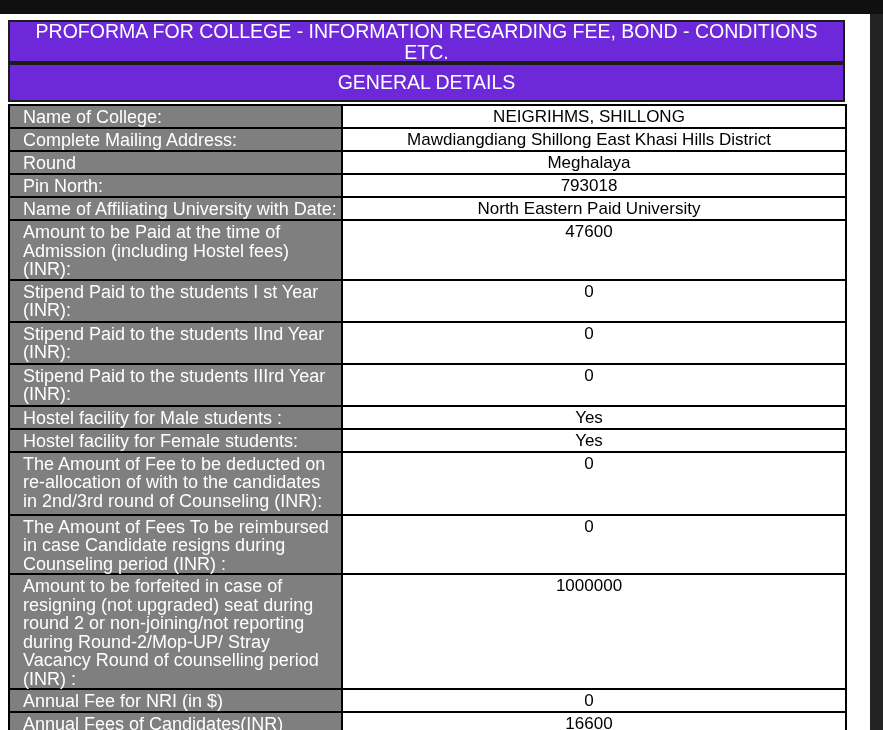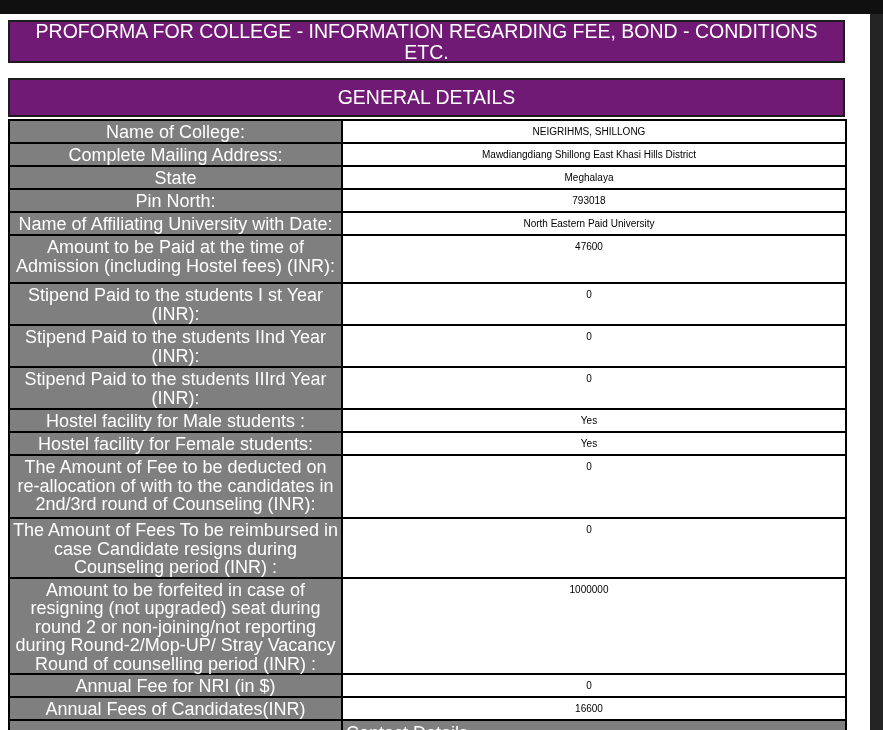--- a/index.html
+++ b/index.html
@@ -18,55 +18,53 @@
   .viewer-right-edge {
     position: absolute; left: 870px; top: 0;
     width: 13px; height: 730px;
     background: #232323; z-index: 2;
   }
   .doc {
     position: absolute; left: 8px; top: 20px;
     width: 837px;
   }
   .bar {
-    background: #701a75;
+    background: #6d28d9;
     border: 2px solid #1c1c1c;
     color: #ffffff;
     display: flex; align-items: center; justify-content: center;
     text-align: center;
   }
   .title-bar {
     height: 43px;
     font-size: 19.5px; line-height: 20.5px;
   }
   .title-bar span { max-width: 805px; display: inline-block; }
   .gd-bar {
-    margin-top: 15px;
     height: 39px;
     font-size: 19.5px; line-height: 19px;
   }
   table.gd-table {
     margin-top: 2px;
     width: 837px;
     border-collapse: collapse;
     table-layout: fixed;
   }
   table.gd-table td { border: 2px solid #000000; }
   .label-cell {
     background: #7f7f7f;
     color: #ffffff;
     font-size: 18px; line-height: 18.5px;
-    text-align: center;
     vertical-align: top;
-    padding: 2px 3px 0 3px;
+    padding: 2px 3px 0 13px;
   }
   .value-cell {
     background: #ffffff;
     color: #000000;
-    font-size: 10px; line-height: 17px;
+    font-size: 17px; line-height: 17px;
     text-align: center;
     vertical-align: top;
     padding: 2px 18px 0 8px;
   }
   tbody tr { height: 23px; }
   tbody tr:nth-child(6) { height: 48px; }
   tbody tr:nth-child(7),
   tbody tr:nth-child(8),
   tbody tr:nth-child(9) { height: 42px; }
   tbody tr:nth-child(12) { height: 63px; }
@@ -107,21 +105,21 @@
     <tbody>
         <tr>
           <td class="label-cell">Name of College:</td>
           <td class="value-cell">NEIGRIHMS, SHILLONG</td>
         </tr>
         <tr>
           <td class="label-cell">Complete Mailing Address:</td>
           <td class="value-cell">Mawdiangdiang Shillong East Khasi Hills District</td>
         </tr>
         <tr>
-          <td class="label-cell">State</td>
+          <td class="label-cell">Round</td>
           <td class="value-cell">Meghalaya</td>
         </tr>
         <tr>
           <td class="label-cell">Pin North:</td>
           <td class="value-cell">793018</td>
         </tr>
         <tr>
           <td class="label-cell">Name of Affiliating University with Date:</td>
           <td class="value-cell">North Eastern Paid University</td>
         </tr>

